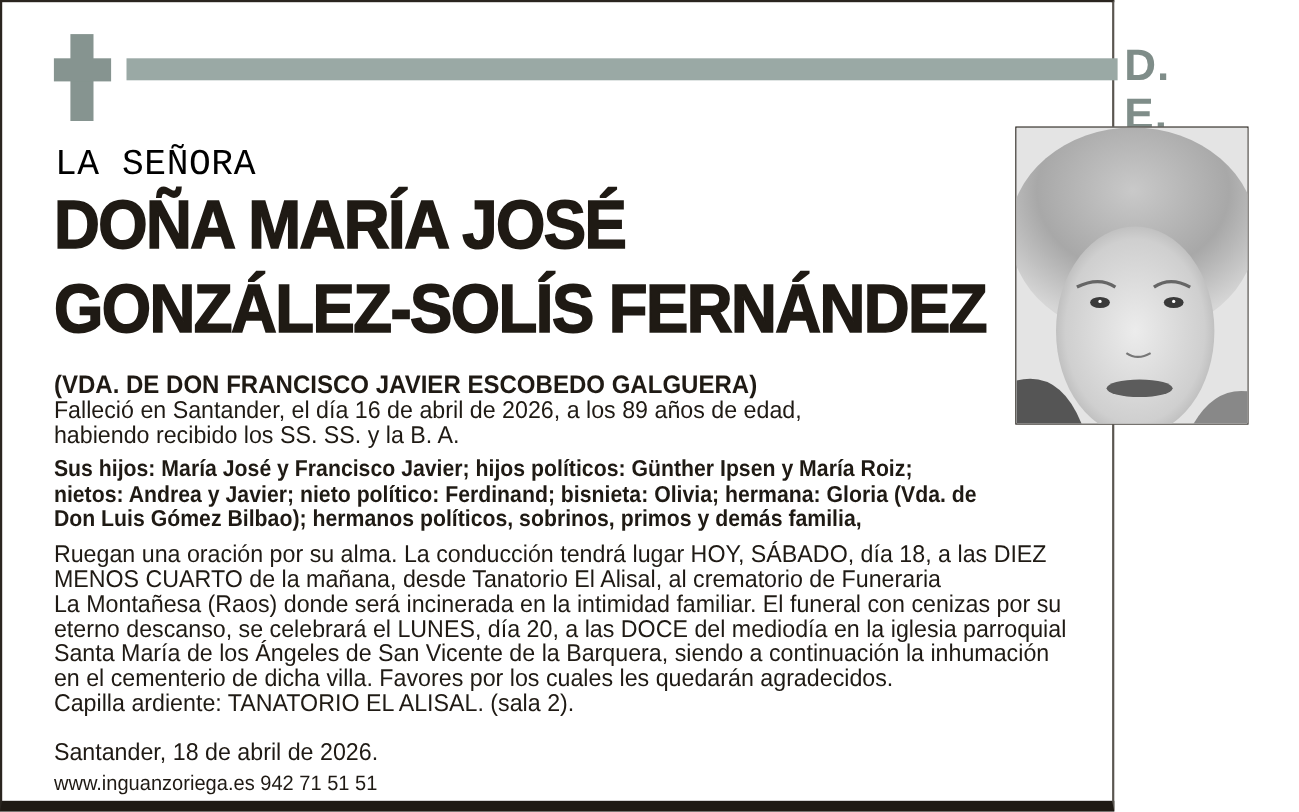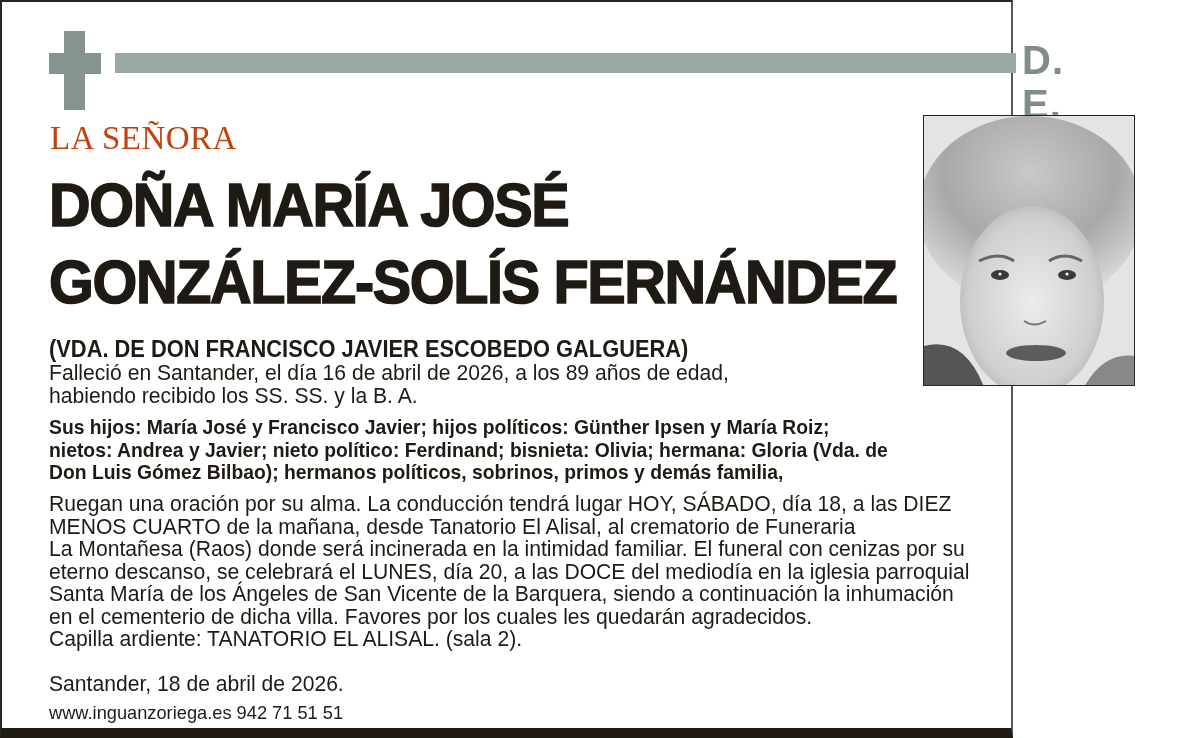--- a/index.html
+++ b/index.html
@@ -15,23 +15,23 @@
     }
     .cross-v { position: absolute; left: 62px; top: 29px; width: 21px; height: 79px; background: #869490; }
     .cross-h { position: absolute; left: 47px; top: 51px; width: 52px; height: 21px; background: #869490; }
     .rule { position: absolute; left: 113px; top: 51px; width: 901px; height: 20px; background: #9aa9a5; }
     .dep {
       position: absolute; left: 1020px; top: 36px;
       font-family: "Liberation Sans", sans-serif; font-weight: bold;
       font-size: 40px; line-height: 44px; color: #7f8d89; letter-spacing: 1px;
     }
     .honorific {
-      position: absolute; left: 48px; top: 116px;
-      font-family: Liberation Serif, serif; font-size: 33px; line-height: 40px;
-      color: #c2410c; letter-spacing: 0.5px;
+      position: absolute; left: 48px; top: 128px;
+      font-family: Liberation Mono, monospace; font-size: 33px; line-height: 40px;
+      color: #000000; letter-spacing: 0.5px;
     }
     .name {
       position: absolute; left: 47px;
       font-family: "Liberation Sans", sans-serif; font-weight: 900;
       font-size: 62px; line-height: 70px; color: #1f1a14; letter-spacing: -1.5px;
       transform: scaleX(0.93); transform-origin: left top;
       -webkit-text-stroke: 1.5px #1f1a14;
       white-space: nowrap;
     }
     .name.l1 { top: 168px; }

